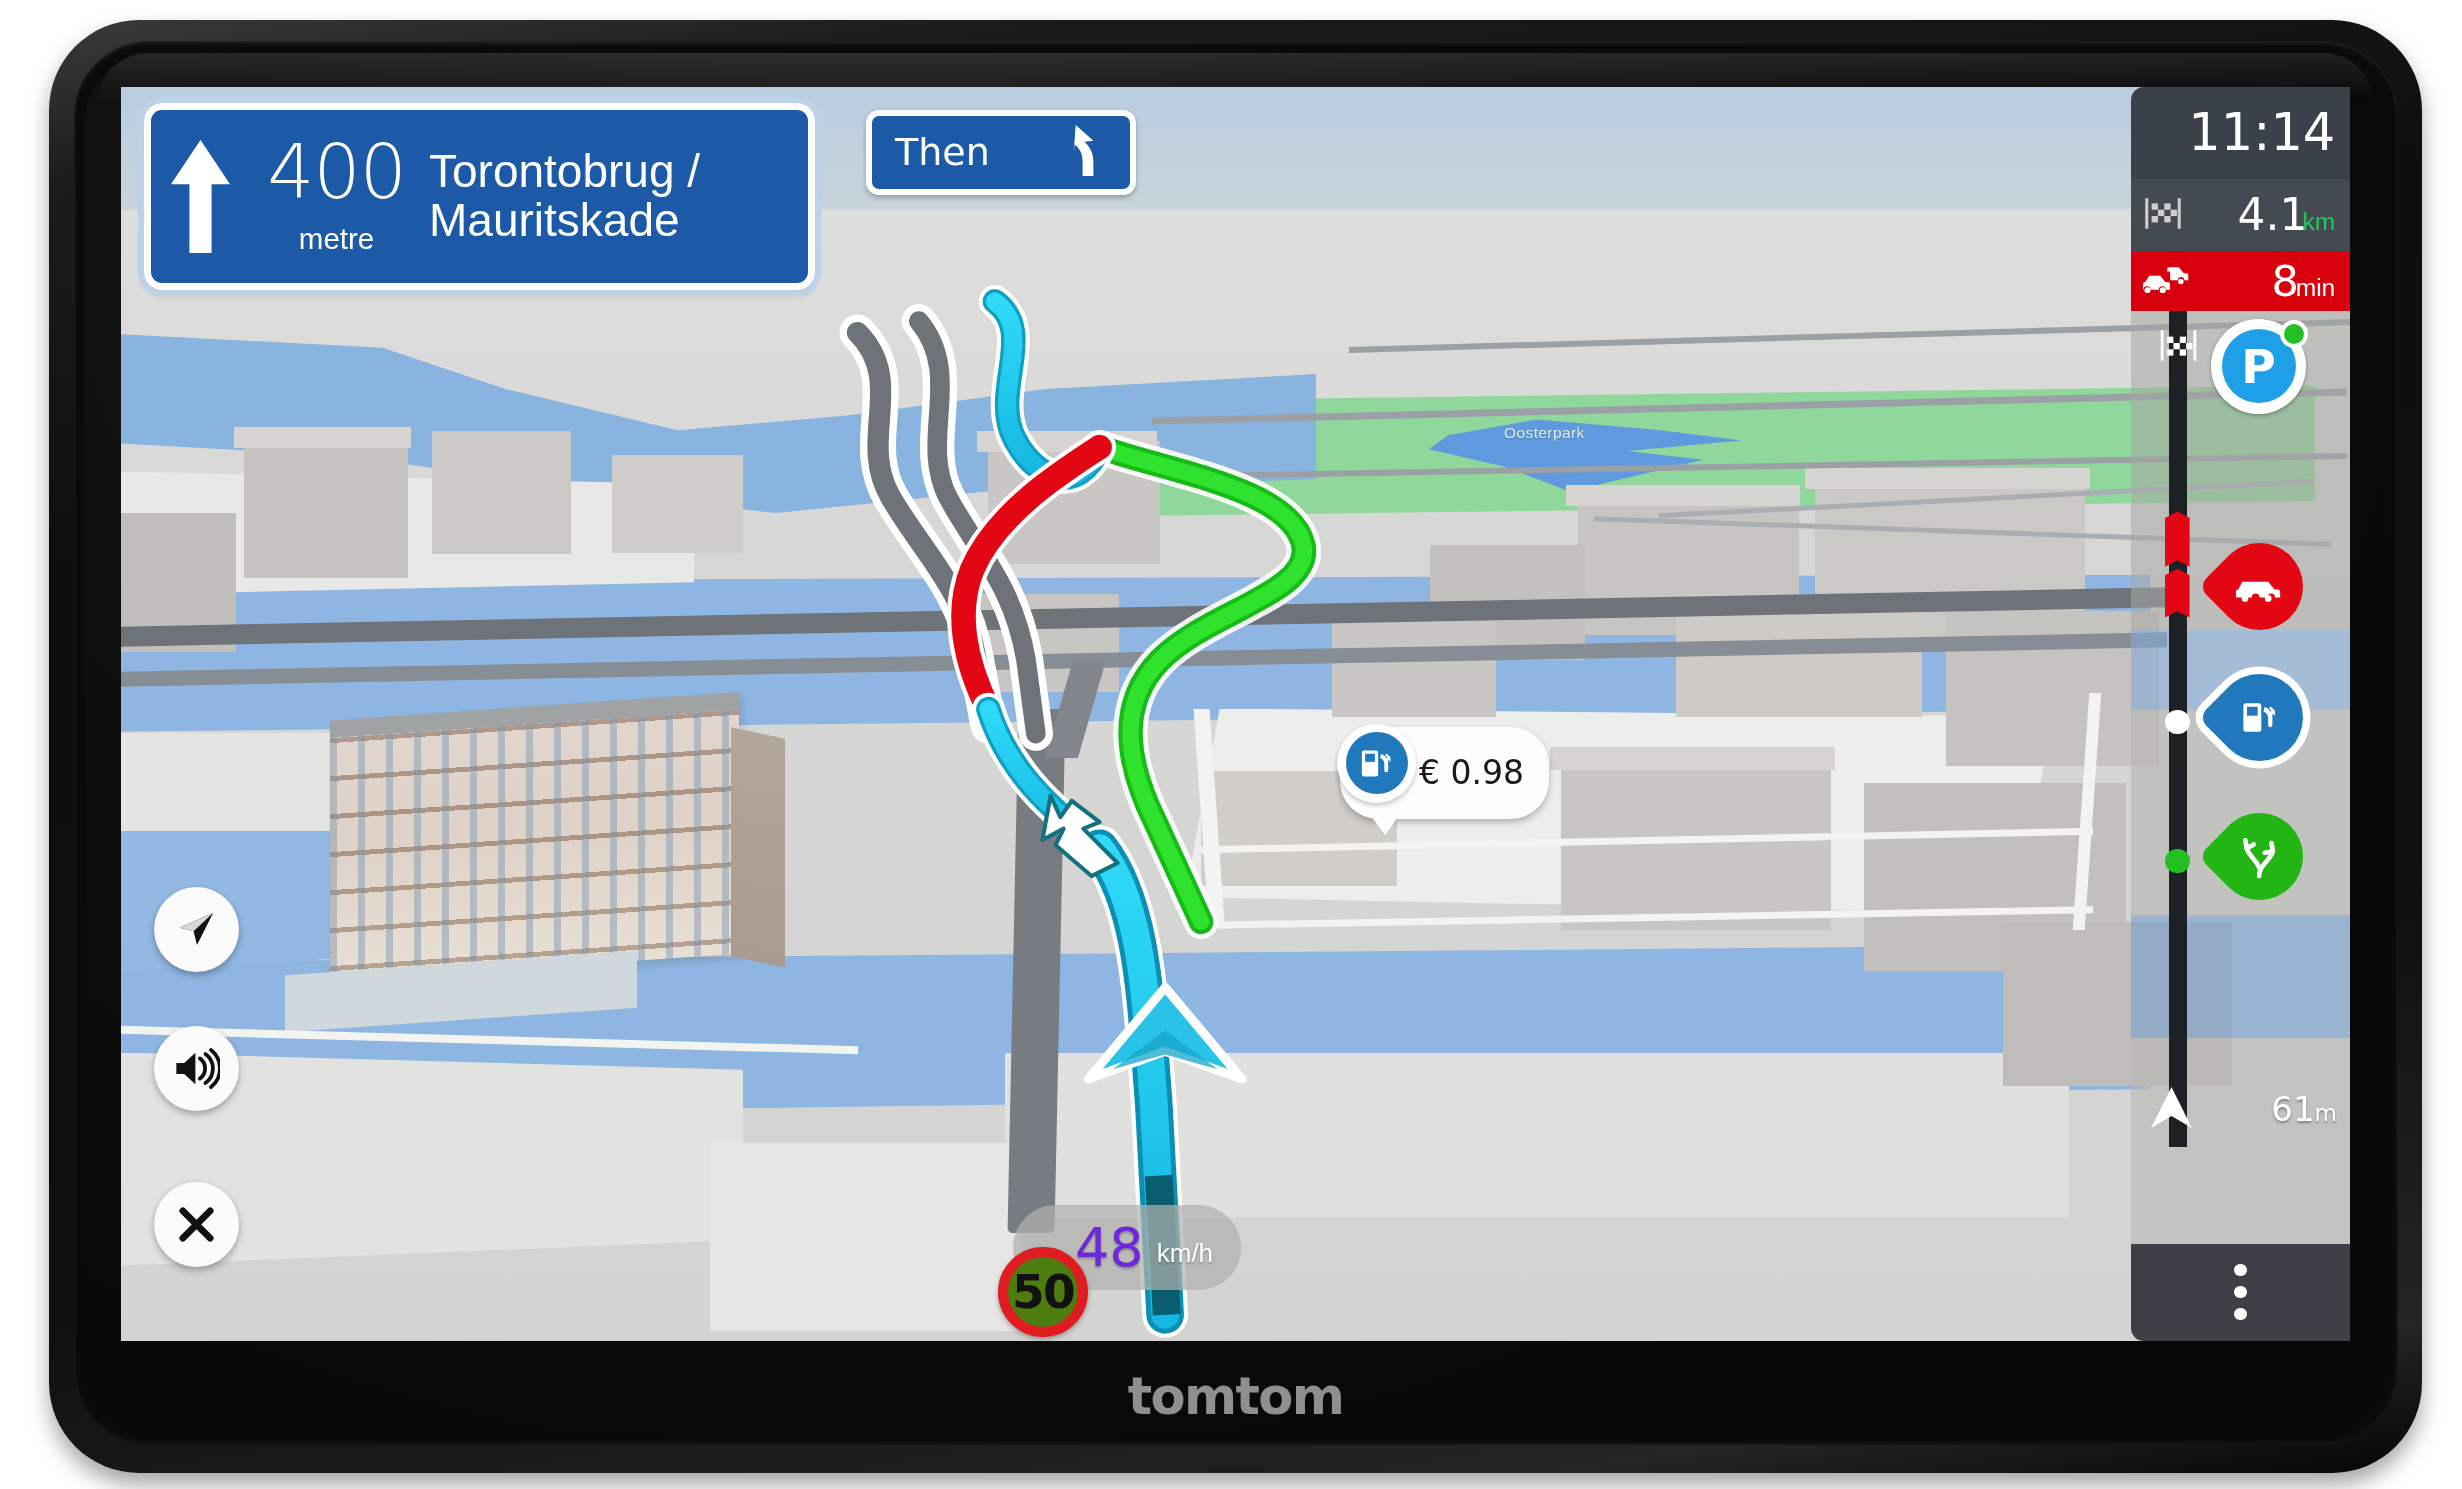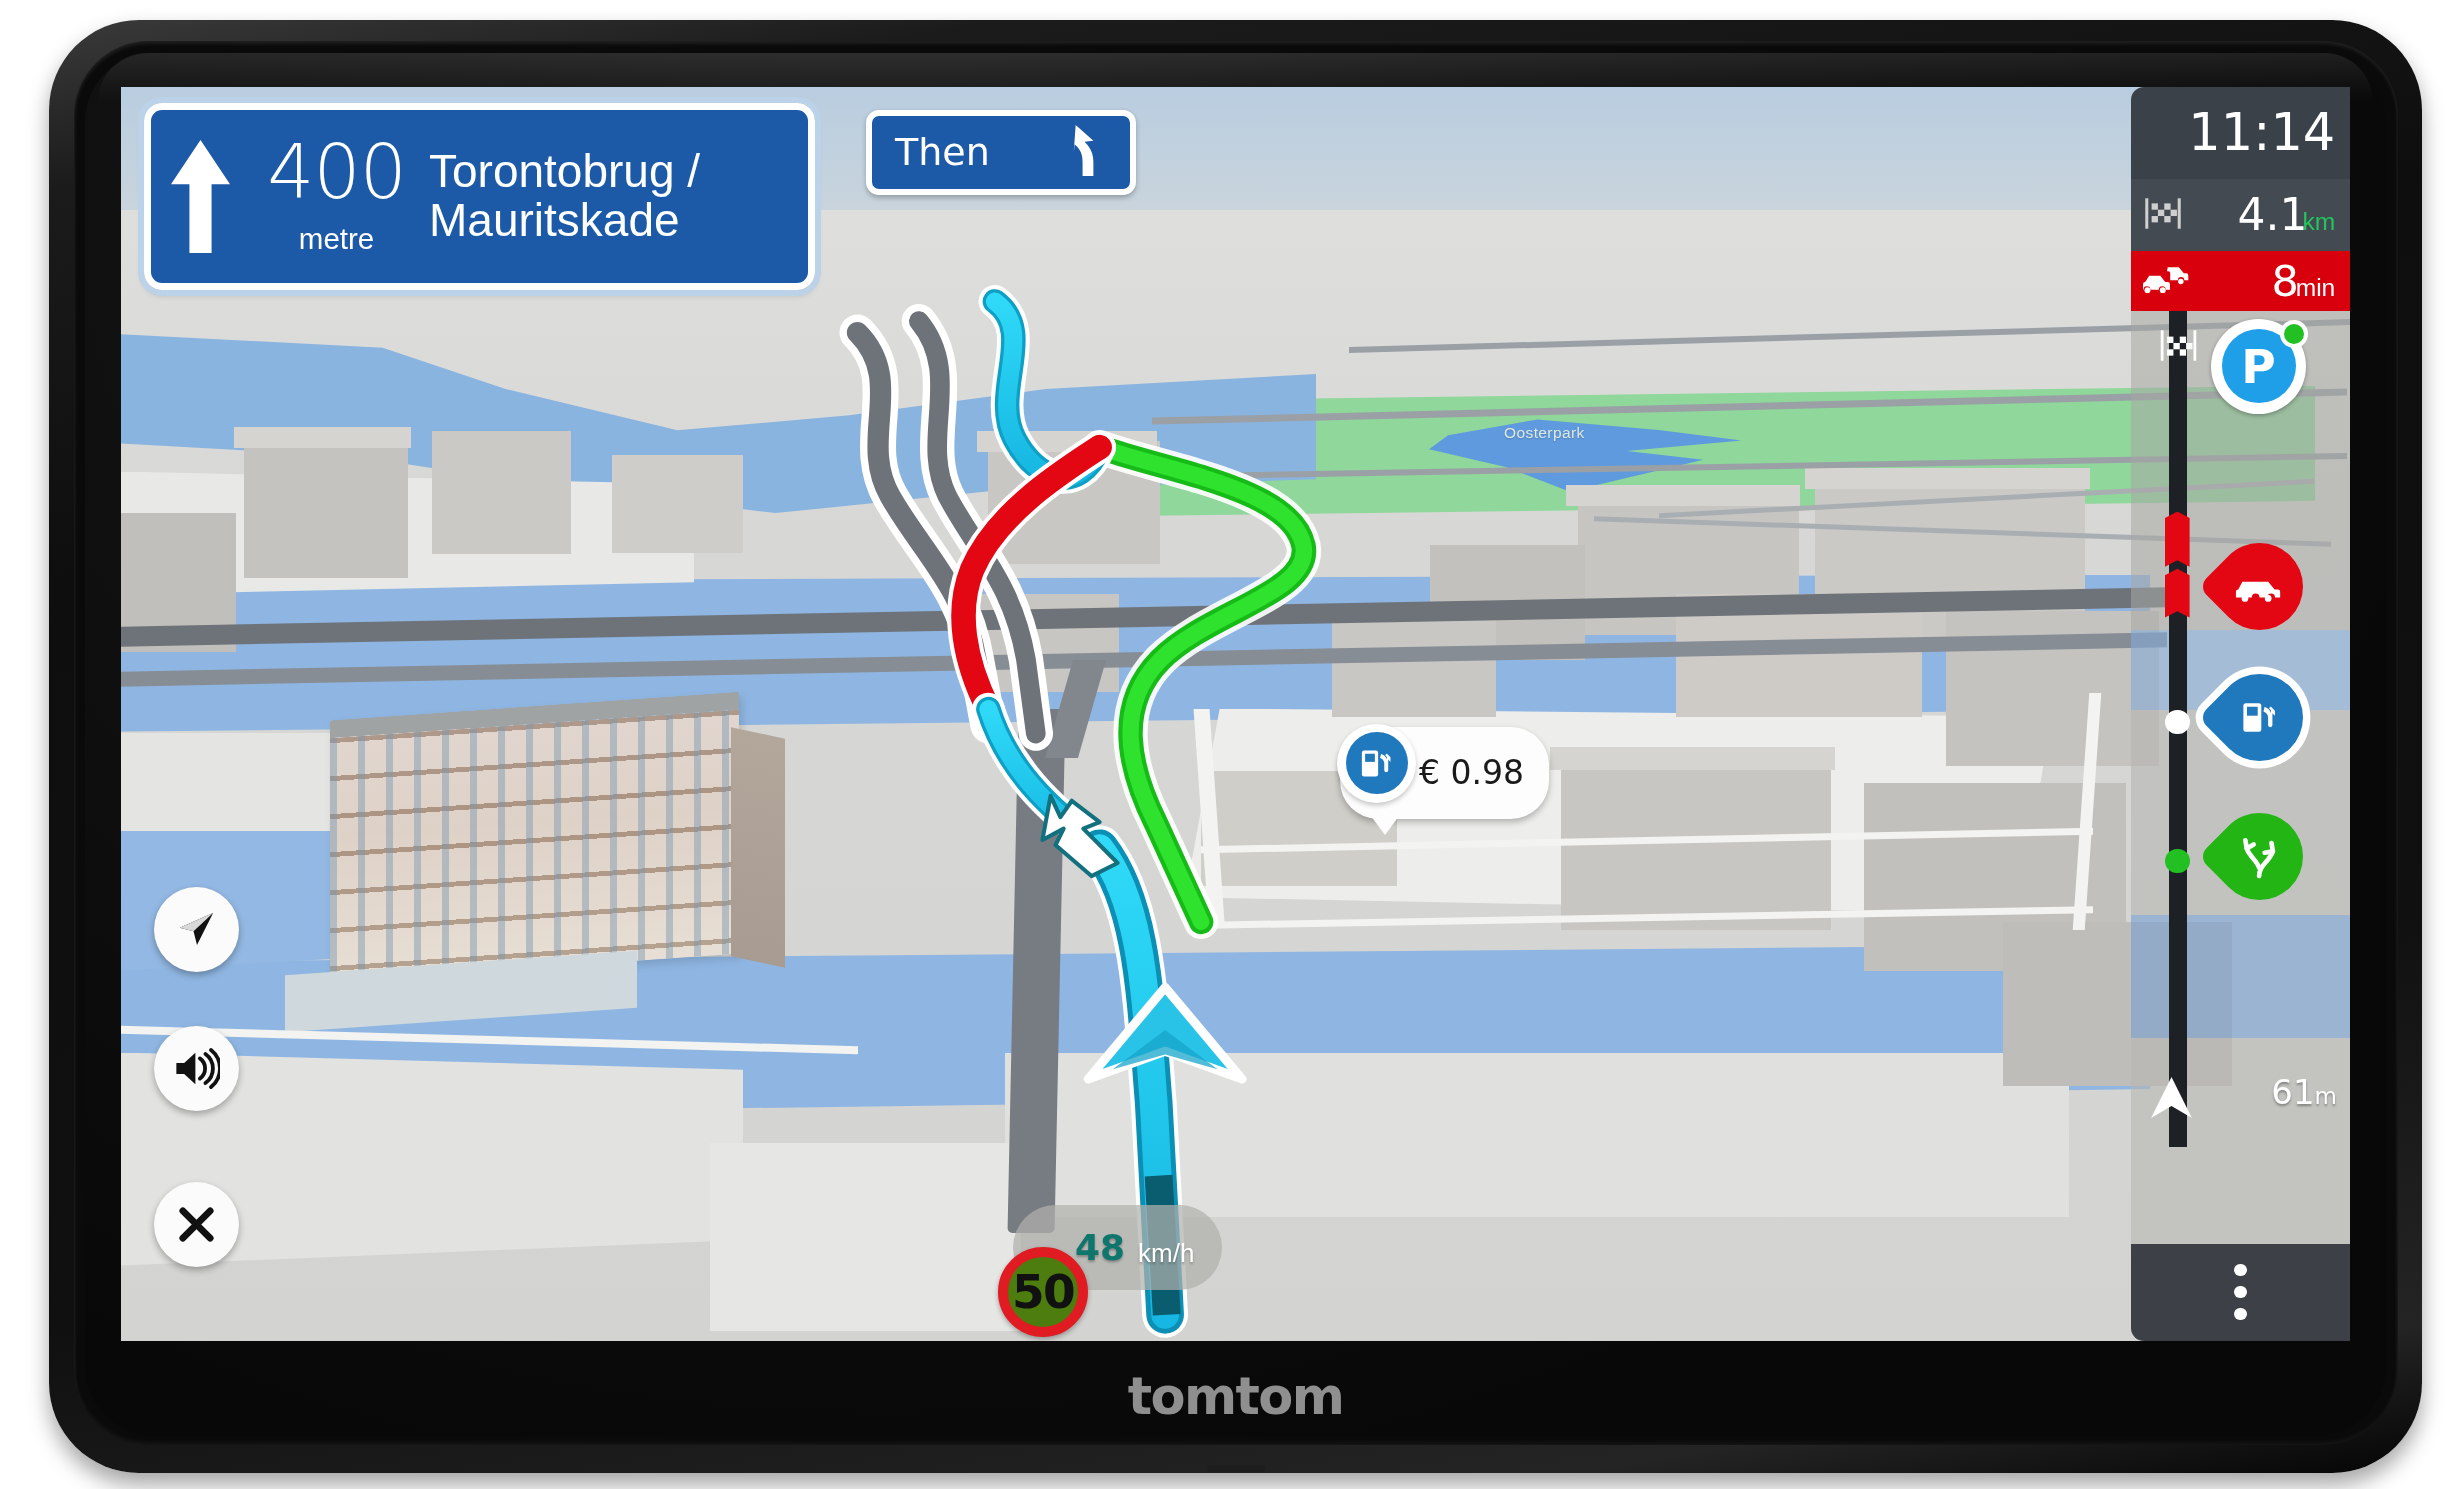--- a/index.html
+++ b/index.html
@@ -207,21 +207,21 @@
 
   
   .speed-panel {
     position: absolute; left: 892px; top: 1118px;
     height: 85px; padding: 0 28px 0 62px;
     border-radius: 43px;
     background: rgba(176,176,172,.72);
     display: flex; align-items: center; gap: 13px;
   }
   .speed-panel .cur {
-    color:#0f766e; font-size: 36px; font-weight: 700;
+    color:#6d28d9; font-size: 54px; font-weight: 400;
     font-family:"DejaVu Sans",sans-serif;
     text-shadow: 0 1.6px 2.5px rgba(0,0,0,.28);
   }
   .speed-panel .unit {
     color:#fff; font-size: 26px; font-weight: 400;
     text-shadow: 0 1.6px 2.5px rgba(0,0,0,.28);
     align-self: center; padding-top: 13px;
   }
   .speed-limit {
     position: absolute; left: 877px; top: 1160px;
@@ -344,21 +344,21 @@
     width: 87px; height: 87px;
     border-radius: 50% 50% 50% 14%;
     transform: rotate(45deg);
     display:flex; align-items:center; justify-content:center;
   }
   .sb-pin > * { transform: rotate(-45deg); }
   .sb-pin.white-ring { box-shadow: 0 0 0 7.4px #ffffff; }
 
   .sb-carpos {
     position: absolute; left: 0; right: 0; bottom: 97px; height: 75px;
-    display:flex; align-items:flex-start; justify-content: space-between;
+    display:flex; align-items:center; justify-content: space-between;
     padding: 0 13px 0 14.7px;
   }
   .sb-carpos .d { color:#fff; font-size: 34px; font-family:"DejaVu Sans",sans-serif;
                   text-shadow: 0 1.6px 2.5px rgba(0,0,0,.35);}
   .sb-carpos .u { font-size: 23px; }
   .sb-menu {
     height: 97px; background: #3d4147;
     border-bottom-left-radius: 13px;
     display:flex; align-items:center; justify-content:center; gap: 0;
     flex-direction: column;

